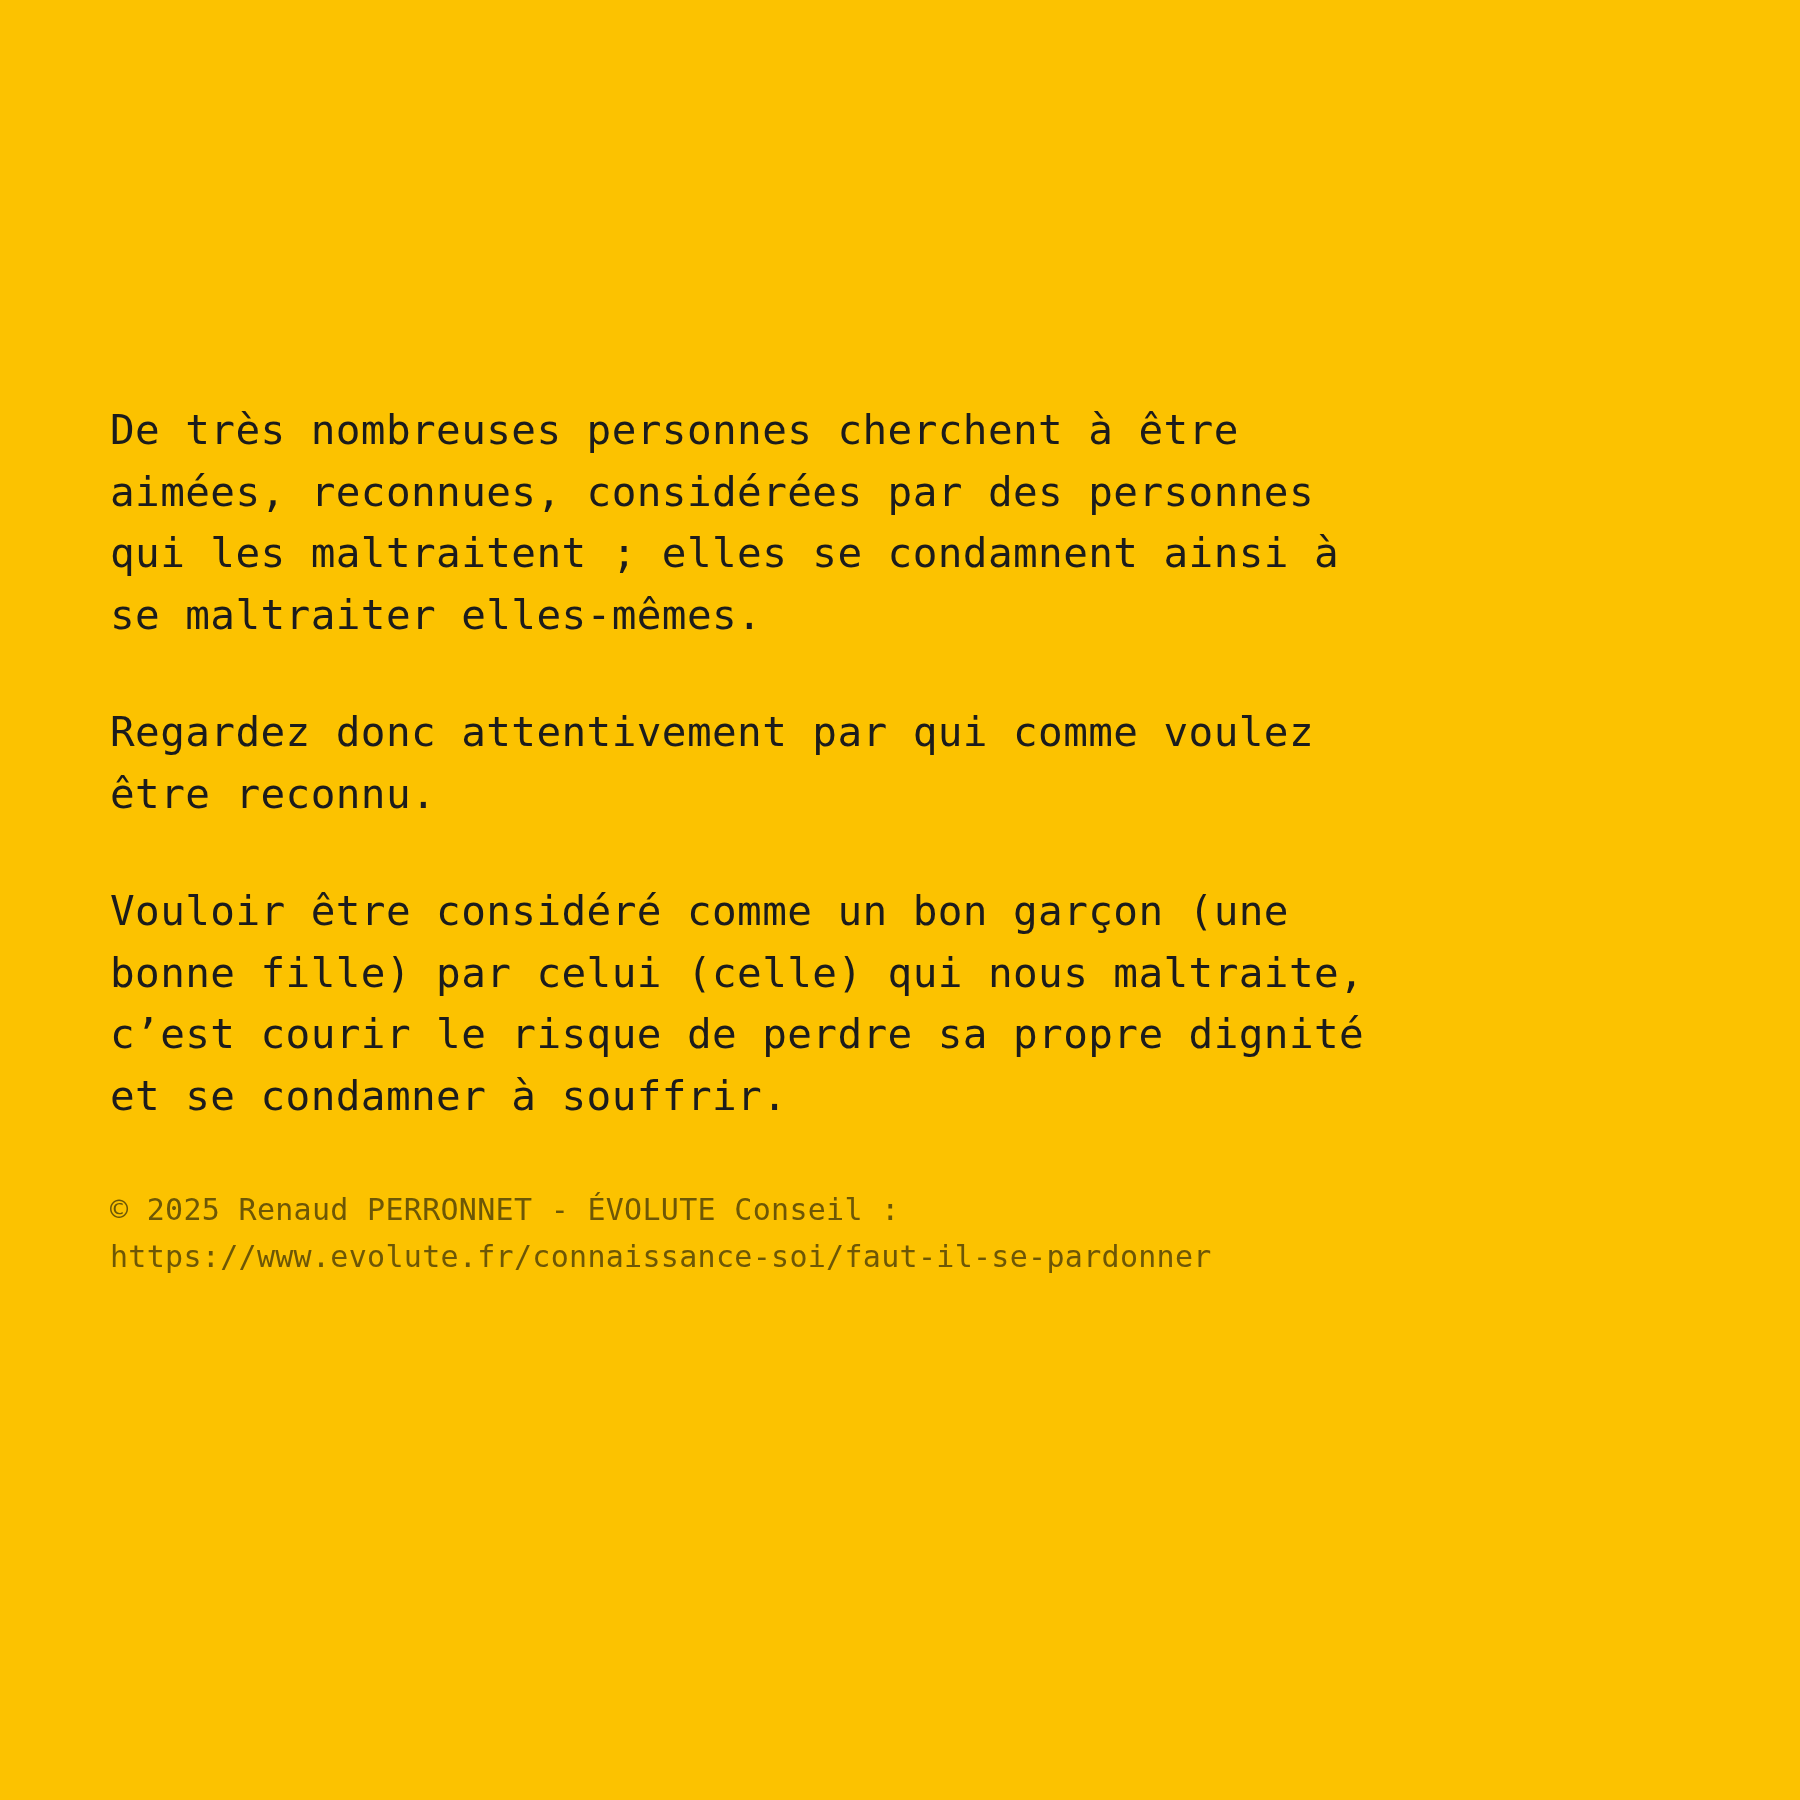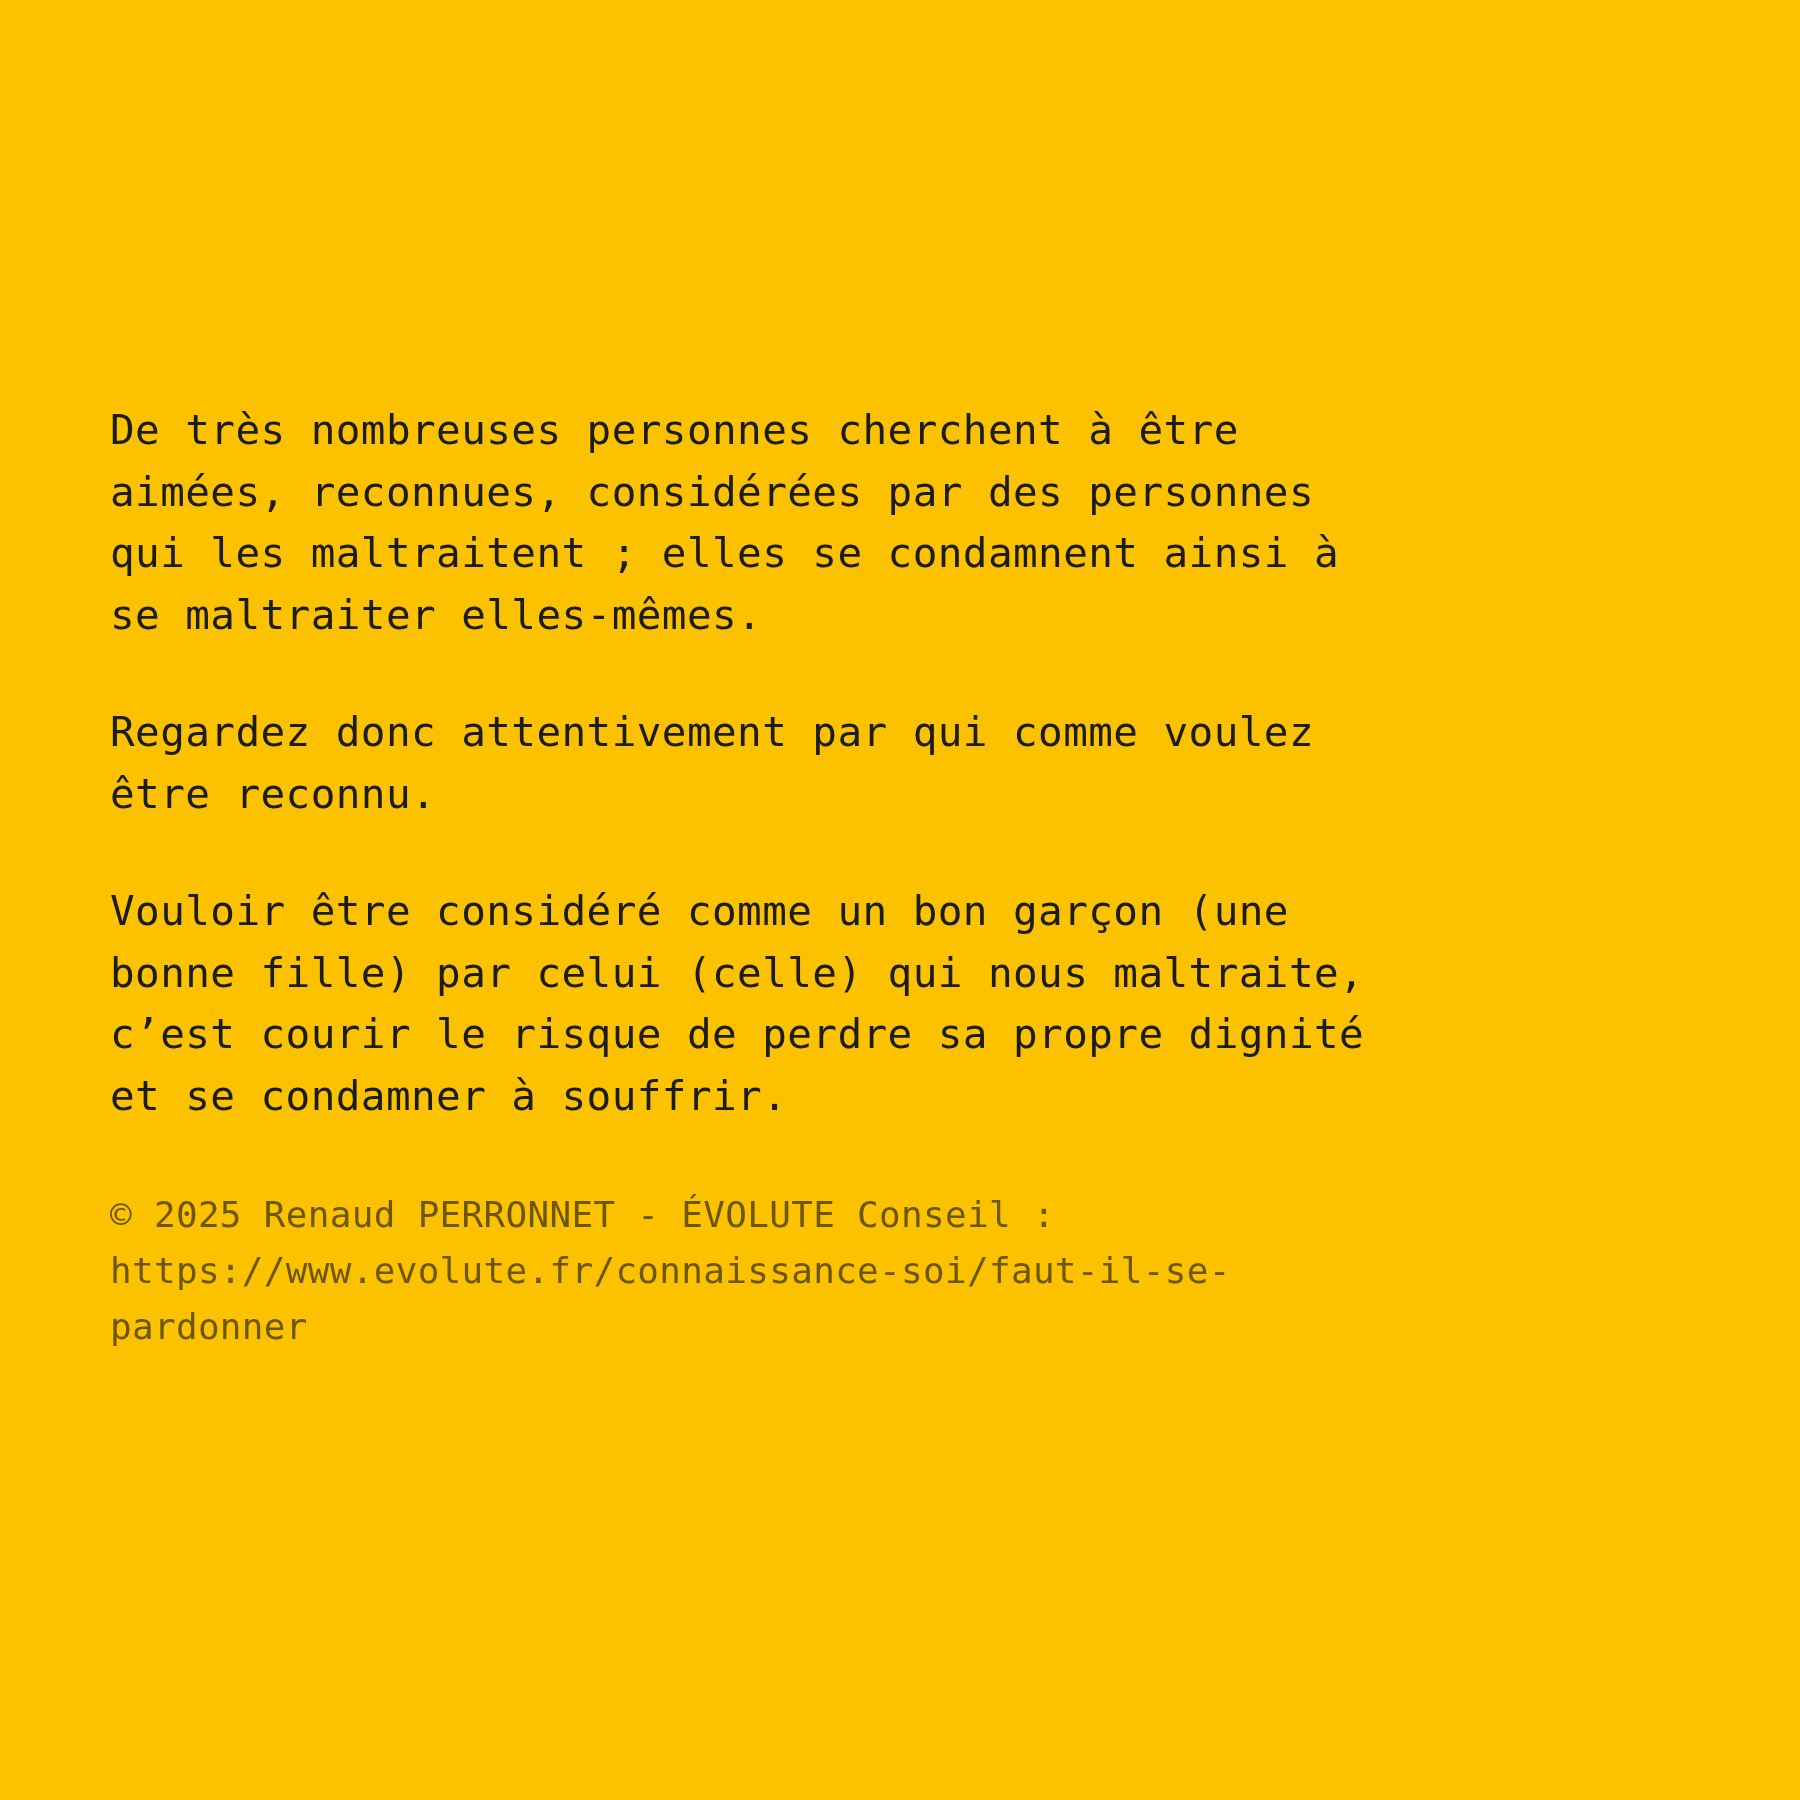--- a/index.html
+++ b/index.html
@@ -31,21 +31,21 @@
   .para {
     margin: 0 0 56px 0;
     white-space: pre-wrap;
   }
   .para:last-of-type {
     margin-bottom: 60px;
     margin-top: 41px;
   }
   .credit {
     color: #6d5706;
-    font-size: 36px;
+    font-size: 30px;
     line-height: 1.55;
     letter-spacing: 0.3px;
     max-width: 1560px;
     white-space: pre-wrap;
     margin: 0;
   }
 </style>
 </head>
 <body>
 

